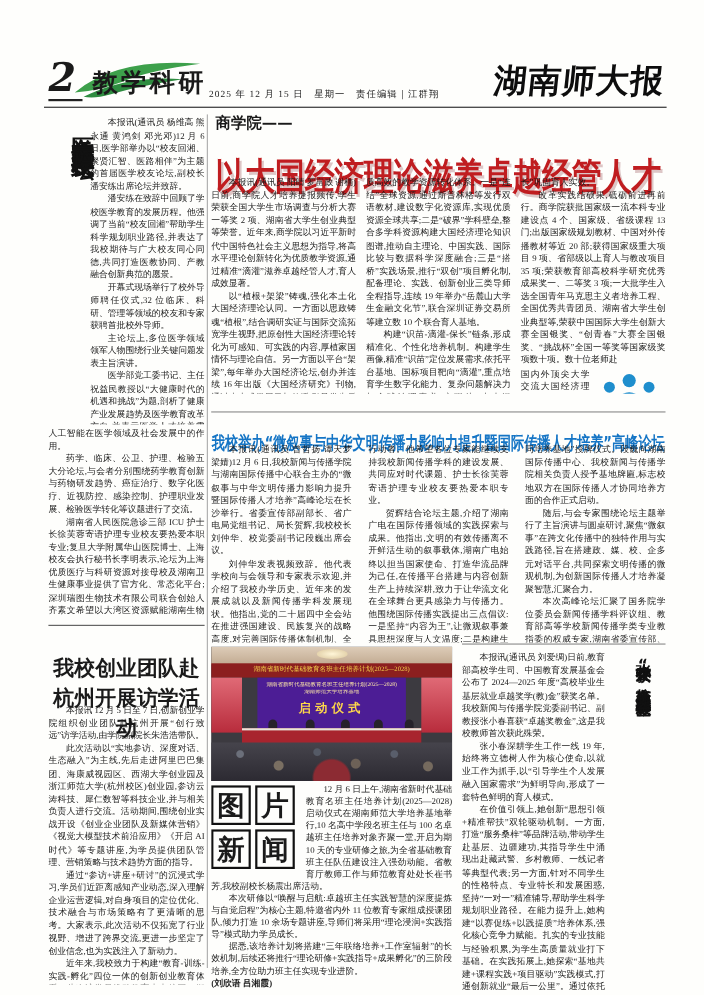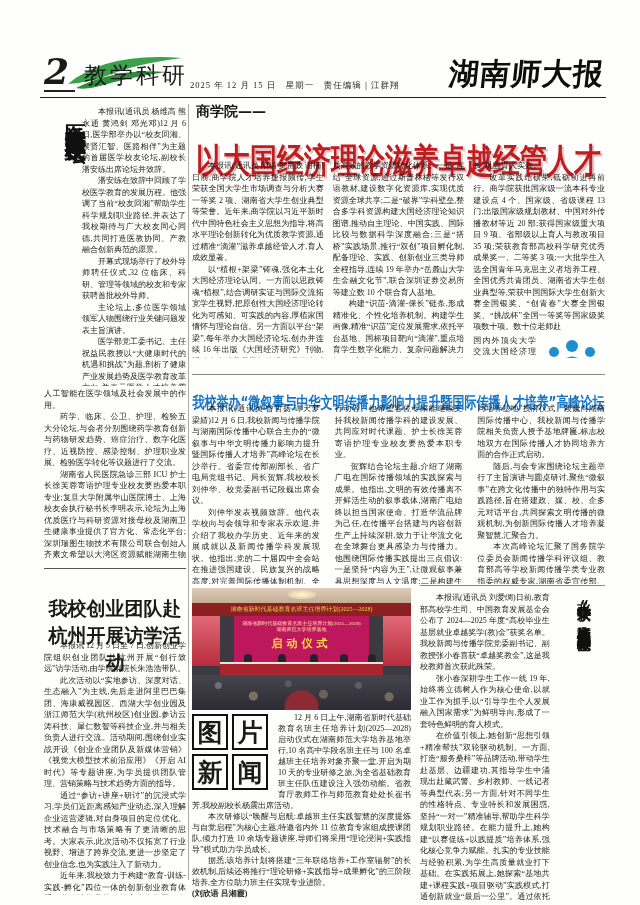--- a/index.html
+++ b/index.html
@@ -10,21 +10,21 @@
     color:#1a1a1a;
   }
   
   .pagenum {
     position:absolute; left:44px; top:52px; font-size:36px; font-weight:bold;
     font-style:italic; font-family:"DejaVu Serif",serif; border-bottom:2px solid #222;
     line-height:38px; padding-right:6px;
   }
   .leaf { position:absolute; left:66px; top:50px; width:120px; height:42px; }
   .section-title {
-    position:absolute; left:84px; top:60px; font-size:23px; font-weight:400;
+    position:absolute; left:84px; top:60px; font-size:23px; font-weight:700;
     letter-spacing:3px; font-family:"DejaVu Sans","Liberation Sans",sans-serif;text-align:center;
   }
   .dateline { position:absolute; left:190px; top:80px; font-size:8.5px; letter-spacing:1px; color:#222; }
   .masthead {
     position:absolute; right:36px; top:54px; font-size:30px; font-weight:900;
     font-family:"DejaVu Serif","Liberation Serif",serif; transform:skewX(-6deg);
     letter-spacing:1px; color:#0d0d0d;
   }
   .header-rule { position:absolute; left:40px; right:34px; top:97px; border-top:1.5px solid #222; }
   .vrule { position:absolute; left:188px; top:104px; height:776px; border-left:1px solid #aaa; }
@@ -86,21 +86,21 @@
   .ph-ceiling { position:absolute; left:0; top:0; width:100%; height:16px;
                 background:linear-gradient(#ddccb8,#c2ab92); }
   .ph-light { position:absolute; left:96px; top:2px; width:28px; height:9px; border-radius:50%;
               background:radial-gradient(#fff6d8,#d9c49a); }
   .ph-banner { position:absolute; left:0; top:15px; width:100%; height:13px; background:#8c1f1f;
                color:#f5d34c; font-size:6px; line-height:13px; text-align:center;
                white-space:nowrap; overflow:hidden; }
   .ph-panel { position:absolute; top:28px; width:28px; height:50px;
               background:linear-gradient(#e06a76,#b82c3c); }
   .ph-panel.left { left:0; } .ph-panel.right { right:0; }
-  .ph-screen { position:absolute; left:42px; right:42px; top:28px; height:46px; background:#be185d;
+  .ph-screen { position:absolute; left:42px; right:42px; top:28px; height:46px; background:#4c1d95;
                text-align:center; color:#ffe9a8; }
   .ph-screen .s1 { font-size:5px; line-height:7px; margin-top:4px; white-space:nowrap; overflow:hidden; }
   .ph-screen .s2 { font-size:5px; line-height:6px; white-space:nowrap; overflow:hidden; }
   .ph-title { font-size:11px; font-weight:900; letter-spacing:4px; color:#ffd84a; margin-top:3px;
               font-family:"DejaVu Sans","Liberation Sans",sans-serif; }
   .ph-table { position:absolute; left:28px; right:28px; top:74px; height:13px; background:#a8242e;
               border-top:2px solid #e8e4da; }
   .ph-person { position:absolute; top:66px; width:8px; height:9px; background:#26222a;
                border-radius:4px 4px 1px 1px; }
   .ph-audience { position:absolute; left:0; top:87px; width:100%; height:35px;

